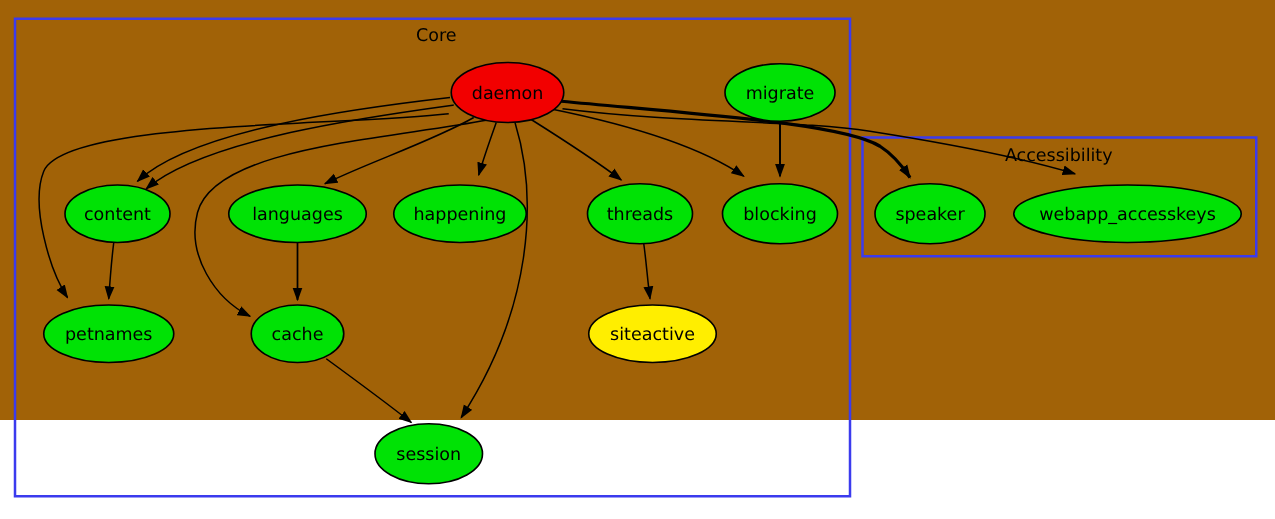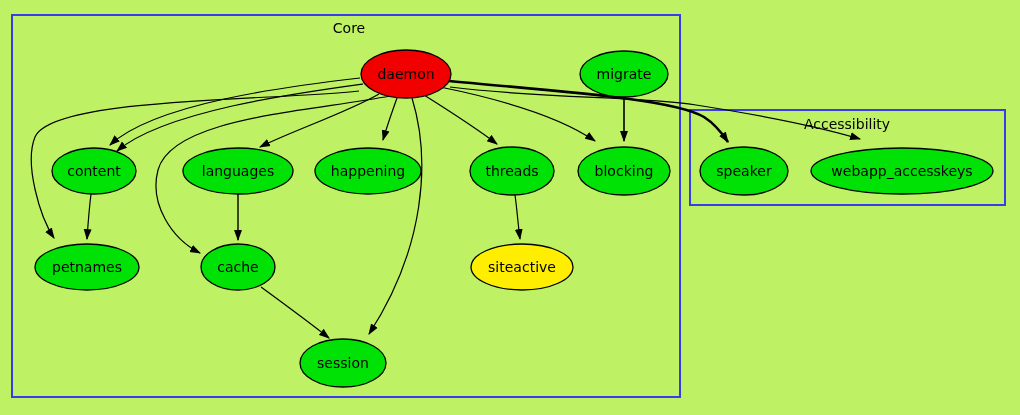--- a/index.html
+++ b/index.html
@@ -7,22 +7,22 @@
     padding: 0;
     background: #ffffff;
     width: 1020px;
     height: 415px;
     overflow: hidden;
     font-family: "DejaVu Sans", sans-serif;
   }
   .graph-wrap {
     position: relative;
     width: 1020px;
-    height: 415px;
-    background: #bef264;
+    height: 336px;
+    background: #a16207;
   }
   svg { display: block; }
   .cluster-rect { fill: none; stroke-width: 2px; }
   .cluster-label {
     font-family: "DejaVu Sans", sans-serif;
     font-size: 14px;
     fill: #000000;
     text-anchor: middle;
   }
   .node-ellipse { stroke: #000000; stroke-width: 1.3px; }

